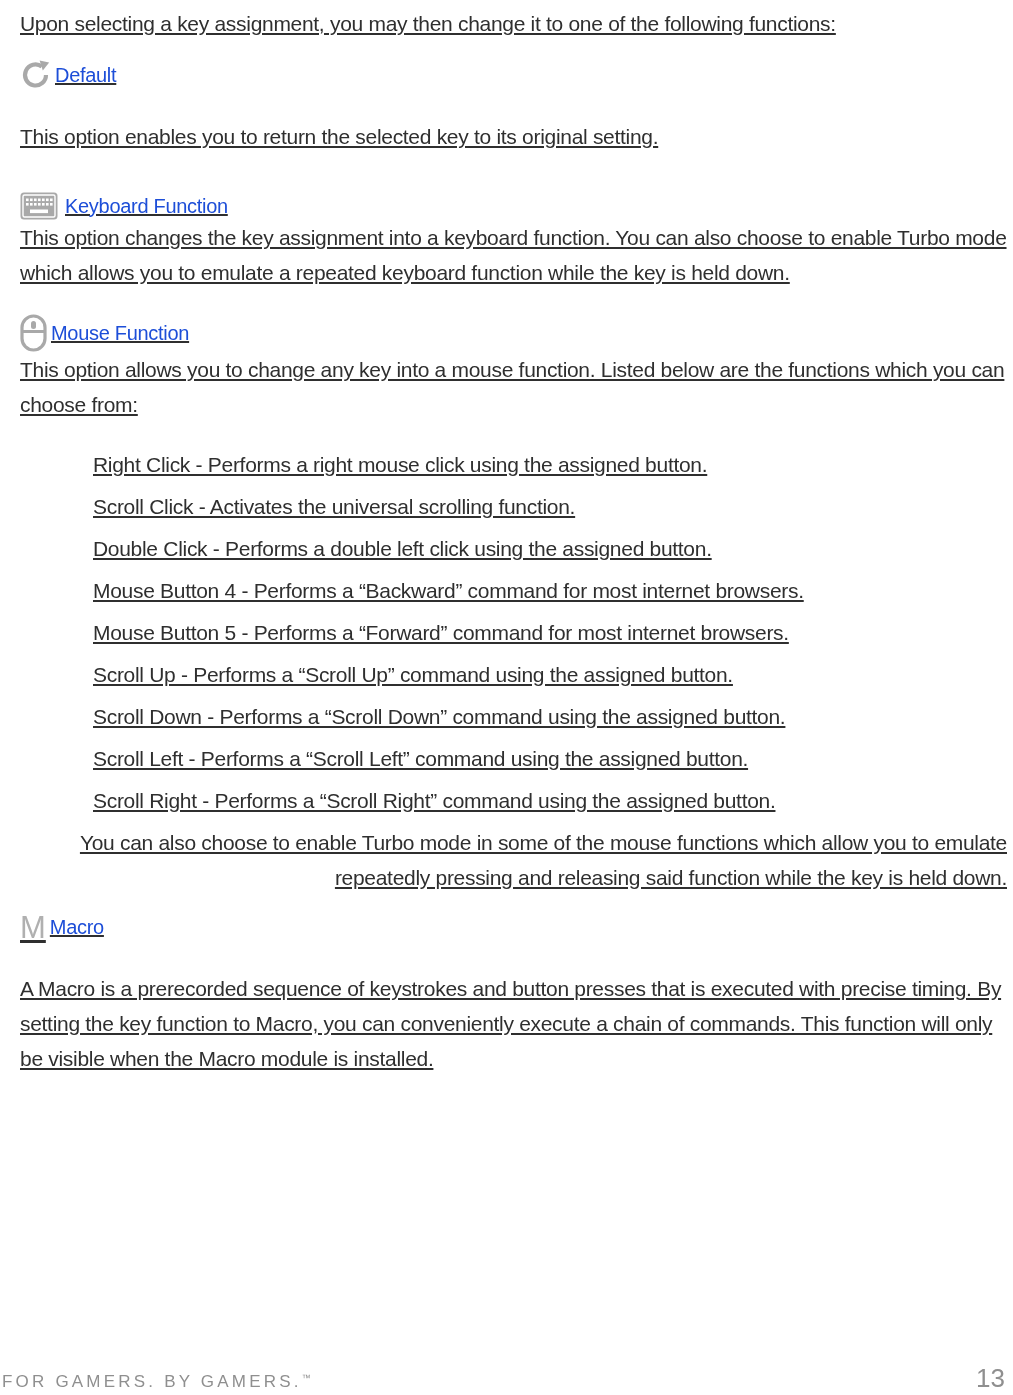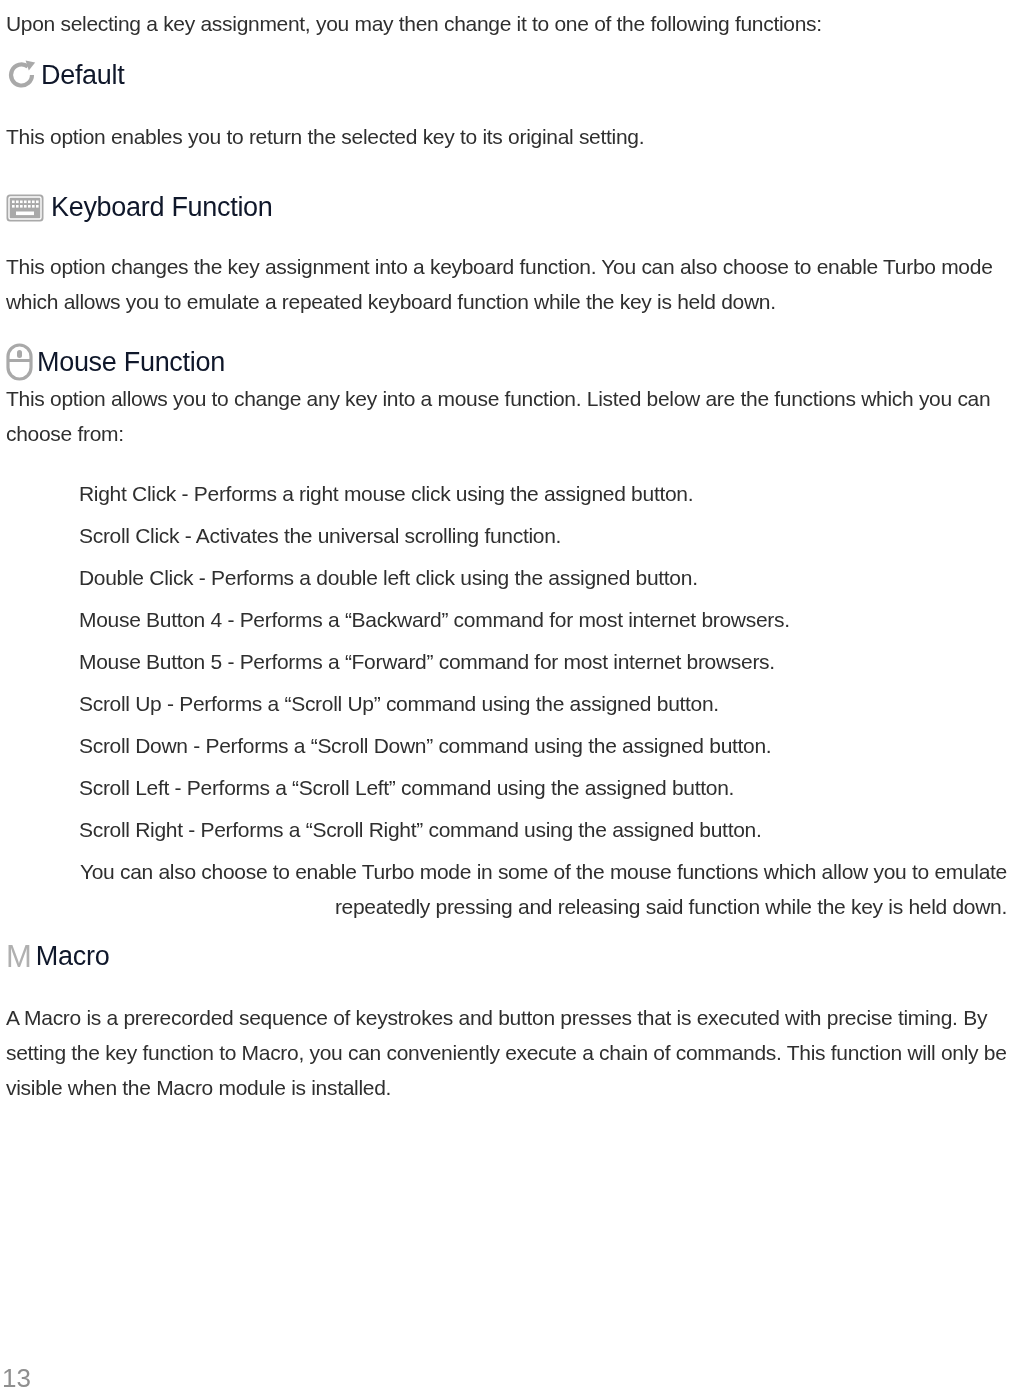--- a/index.html
+++ b/index.html
@@ -7,48 +7,49 @@
   .page {
     position: relative;
     width: 1013px;
     height: 1395px;
     background: #ffffff;
     font-family: "Liberation Sans", sans-serif;
     color: #2f2f2f;
     overflow: hidden;
   }
   .content {
-    padding: 6px 6px 0 6px;
+    padding: 6px 6px 0 20px;
+    text-decoration: underline;
   }
   .para {
     font-size: 21px;
     line-height: 35px;
     letter-spacing: -0.3px;
     max-width: 1002px;
   }
   .heading-row {
     display: flex;
     align-items: center;
   }
   .heading-title {
-    font-size: 27px;
+    font-size: 20px;
     letter-spacing: -0.3px;
-    color: #0f172a;
+    color: #1d4ed8;
   }
   .icon-box {
     display: inline-flex;
     align-items: center;
     justify-content: center;
     flex: 0 0 auto;
   }
   
   .h-default   { margin-top: 18px; }
   .p-default   { margin-top: 28px; }
   .h-keyboard  { margin-top: 38px; }
-  .p-keyboard  { margin-top: 26px; }
+  .p-keyboard  { }
   .h-mouse     { margin-top: 24px; }
   .p-mouse     { }
   .mouse-list  { margin-top: 22px; }
   .list-item {
     font-size: 21px;
     line-height: 42px;
     letter-spacing: -0.3px;
     padding-left: 73px;
     white-space: nowrap;
   }
@@ -169,15 +170,16 @@
     <div class="heading-row h-macro">
       <span class="icon-box macro-letter">M</span>
       <span class="gap-sm"></span>
       <span class="heading-title">Macro</span>
     </div>
     <div class="para p-macro">A Macro is a prerecorded sequence of keystrokes and button presses that is executed with precise timing. By setting the key function to Macro, you can conveniently execute a chain of commands. This function will only be visible when the Macro module is installed.</div>
 
   </div>
 
   <div class="footer">
+    <div><span class="footer-tagline">FOR GAMERS. BY GAMERS.</span><span class="footer-tm">™</span></div>
     <div class="footer-page">13</div>
   </div>
 </div>
 
 </body></html>

